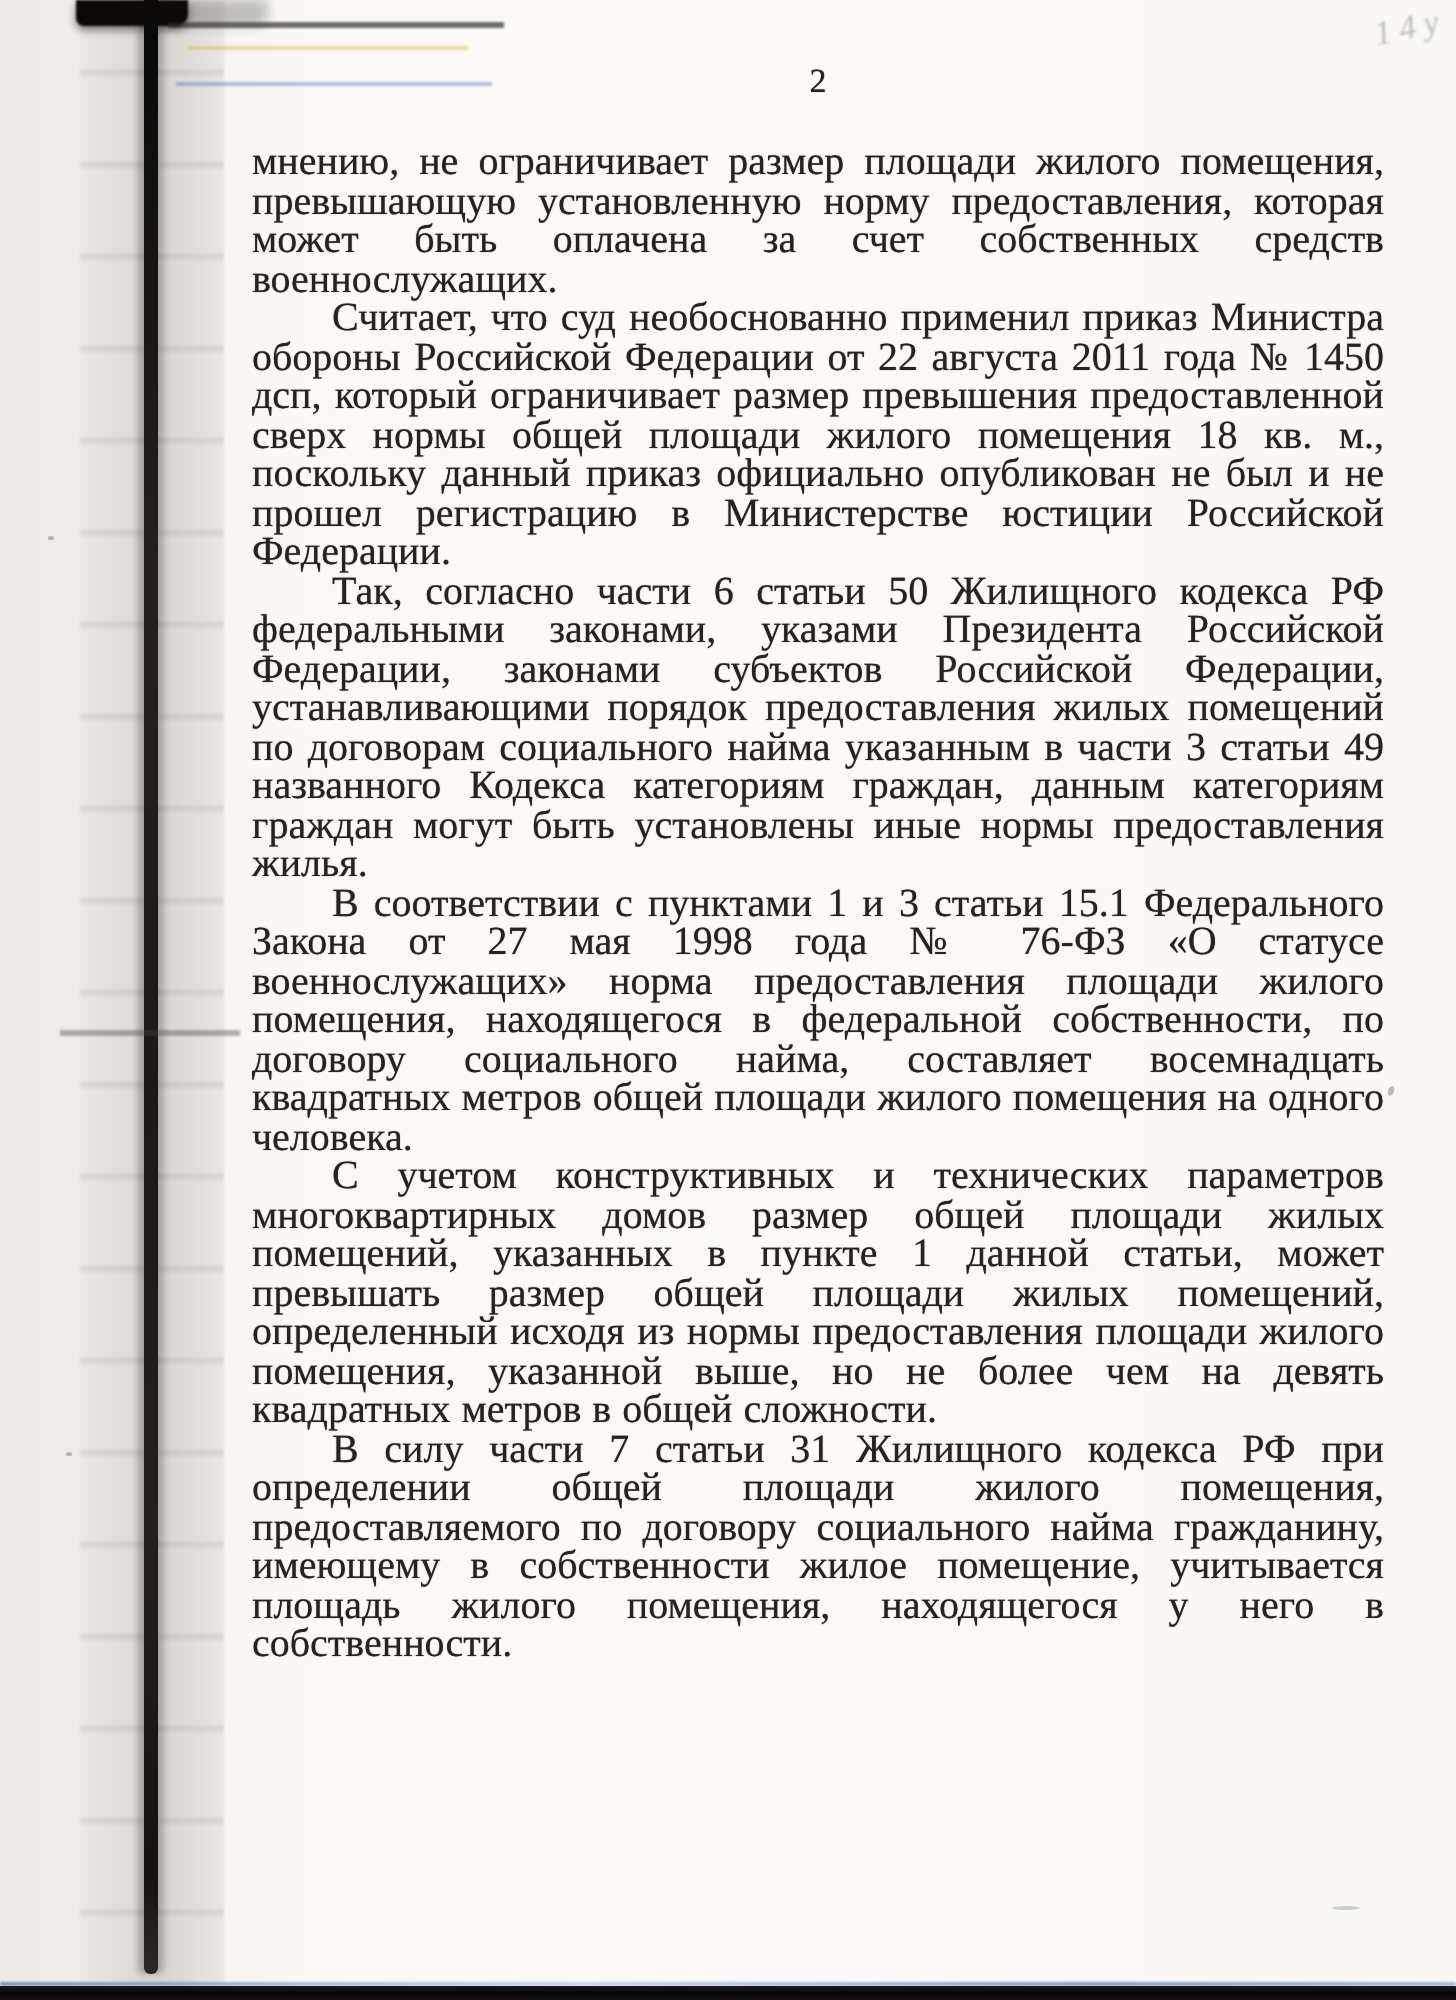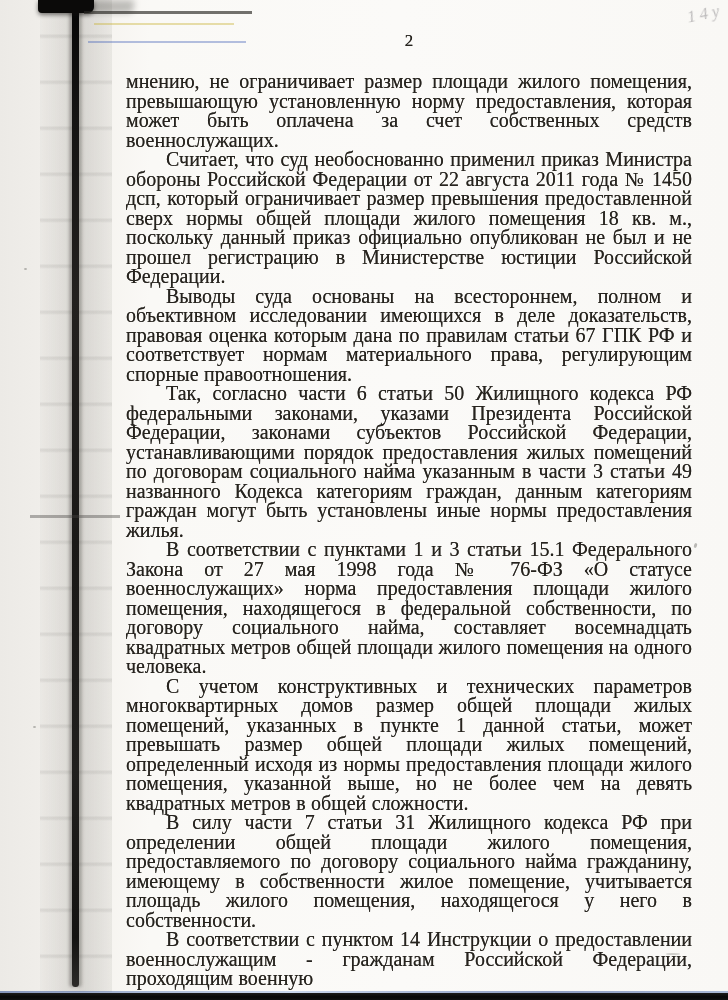--- a/index.html
+++ b/index.html
@@ -119,23 +119,21 @@
   <div class="speck s3"></div>
   <div class="speck s4"></div>
 
   <div class="handwritten-mark">14у</div>
 
   <div class="content">
     <div class="page-number">2</div>
 
     <p class="no-indent">мнению, не ограничивает размер площади жилого помещения, превышающую установленную норму предоставления, которая может быть оплачена за счет собственных средств военнослужащих.</p>
     <p>Считает, что суд необоснованно применил приказ Министра обороны Российской Федерации от 22 августа 2011 года № 1450 дсп, который ограничивает размер превышения предоставленной сверх нормы общей площади жилого помещения 18 кв. м., поскольку данный приказ официально опубликован не был и не прошел регистрацию в Министерстве юстиции Российской Федерации.</p>
-    <p>Выводы суда основаны на всестороннем, полном и объективном исследовании имеющихся в деле доказательств, правовая оценка которым дана по правилам статьи 67 ГПК РФ и соответствует нормам материального права, регулирующим спорные правоотношения.</p>
     <p>Так, согласно части 6 статьи 50 Жилищного кодекса РФ федеральными законами, указами Президента Российской Федерации, законами субъектов Российской Федерации, устанавливающими порядок предоставления жилых помещений по договорам социального найма указанным в части 3 статьи 49 названного Кодекса категориям граждан, данным категориям граждан могут быть установлены иные нормы предоставления жилья.</p>
     <p>В соответствии с пунктами 1 и 3 статьи 15.1 Федерального Закона от 27 мая 1998 года № 76-ФЗ «О статусе военнослужащих» норма предоставления площади жилого помещения, находящегося в федеральной собственности, по договору социального найма, составляет восемнадцать квадратных метров общей площади жилого помещения на одного человека.</p>
     <p>С учетом конструктивных и технических параметров многоквартирных домов размер общей площади жилых помещений, указанных в пункте 1 данной статьи, может превышать размер общей площади жилых помещений, определенный исходя из нормы предоставления площади жилого помещения, указанной выше, но не более чем на девять квадратных метров в общей сложности.</p>
     <p>В силу части 7 статьи 31 Жилищного кодекса РФ при определении общей площади жилого помещения, предоставляемого по договору социального найма гражданину, имеющему в собственности жилое помещение, учитывается площадь жилого помещения, находящегося у него в собственности.</p>
-    <p>В соответствии с пунктом 14 Инструкции о предоставлении военнослужащим - гражданам Российской Федерации, проходящим военную</p>
   </div>
 
   <div class="scan-bottom-blue"></div>
   <div class="scan-bottom-band"></div>
 </div>
 
 </body></html>

